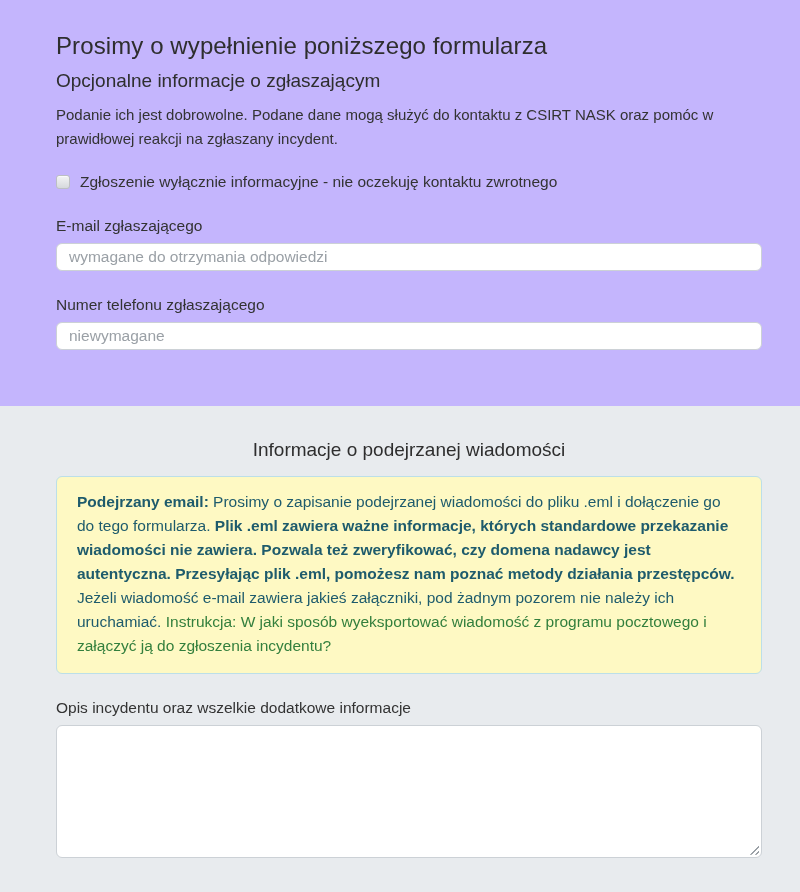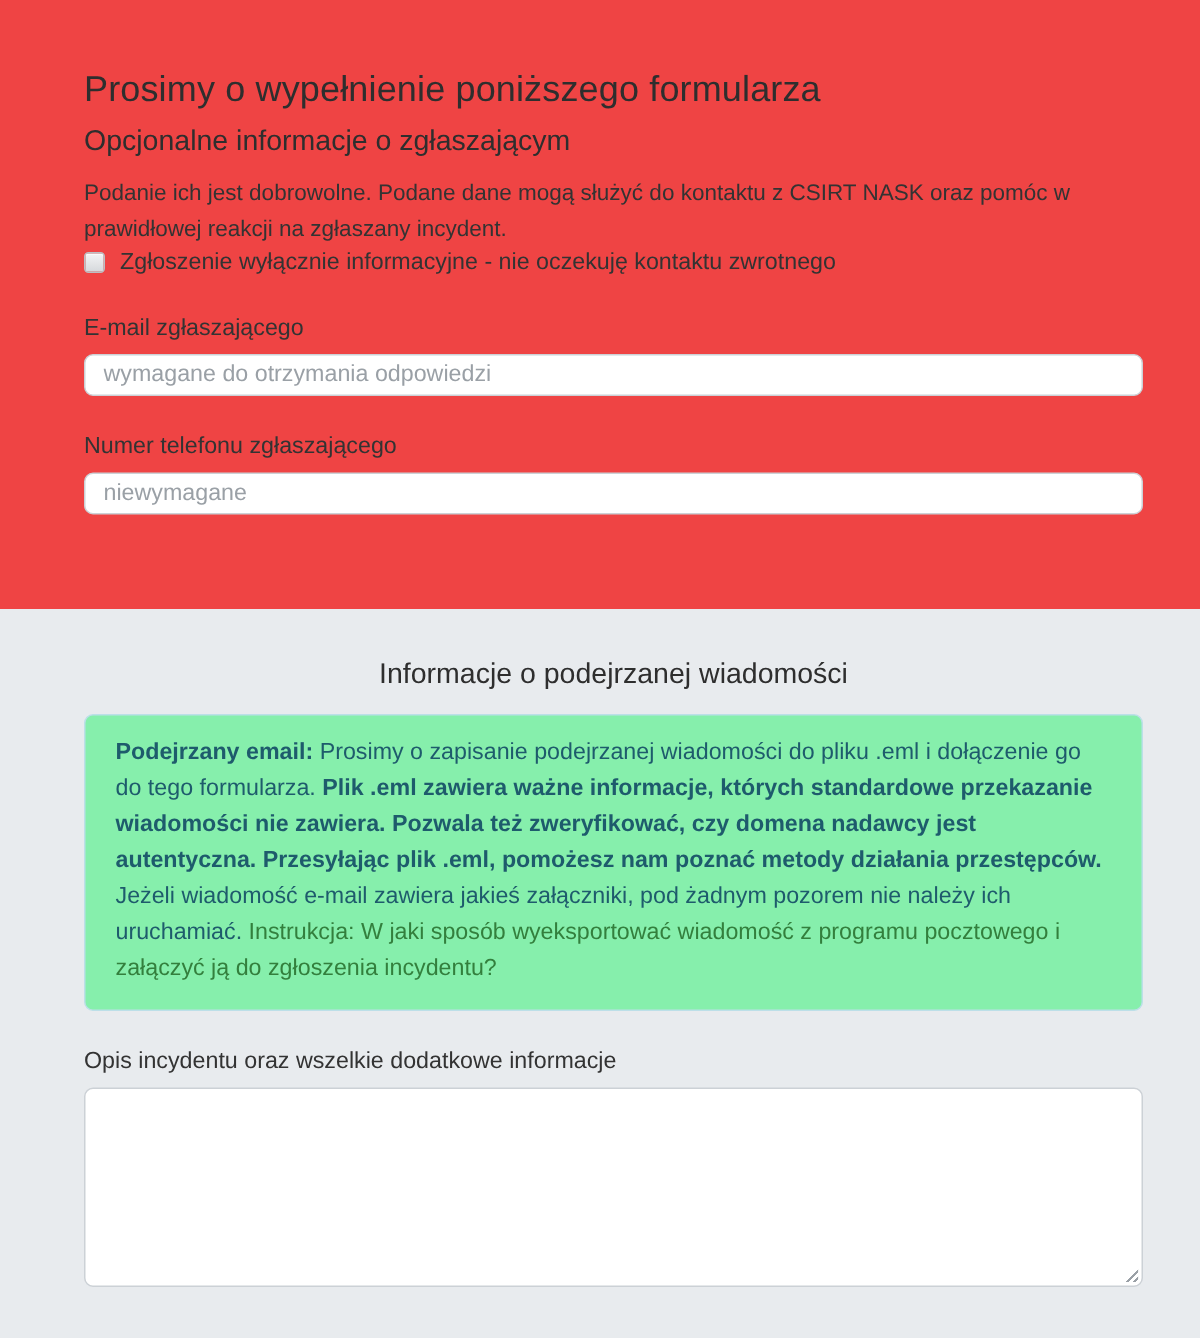--- a/index.html
+++ b/index.html
@@ -7,22 +7,22 @@
     width: 800px;
     font-family: "Liberation Sans", "DejaVu Sans", sans-serif;
     background: #ffffff;
     color: #333333;
   }
   .page { width: 800px; height: 892px; overflow: hidden; }
 
   
   .white-section {
     height: 406px;
-    background: #ef4444;
-    padding: 45px 38px 0 56px;
+    background: #c4b5fd;
+    padding: 31px 38px 0 56px;
     overflow: hidden;
   }
   .page-title {
     font-size: 24px;
     font-weight: 400;
     line-height: 1.25;
     color: #2e2e2e;
     letter-spacing: 0.1px;
   }
   .section-subtitle {
@@ -35,20 +35,21 @@
   .intro-text {
     font-size: 15px;
     line-height: 24px;
     margin-top: 9px;
     color: #333333;
   }
   .checkbox-row {
     display: flex;
     align-items: center;
     gap: 10px;
+    margin-top: 21px;
     cursor: pointer;
     text-align: right;
   }
   .checkbox-box {
     width: 14px;
     height: 14px;
     flex: 0 0 14px;
     border-radius: 3px;
     border: 1px solid #bcbfc3;
     background: linear-gradient(#f3f4f5, #d6d9dc);
@@ -79,21 +80,21 @@
 
   
   .gray-section {
     height: 486px;
     background: #e8ebee;
     padding: 32px 38px 0 56px;
     overflow: hidden;
   }
   .alert-info {
     margin-top: 13px;
-    background: #86efac;
+    background: #fef9c3;
     border: 1px solid #bcdfe8;
     border-radius: 6px;
     padding: 13px 20px 15px 20px;
     font-size: 15.5px;
     line-height: 24px;
     color: #1e5b6c;
   }
   .alert-info b { font-weight: 700; color: #1e5b6c; }
   .alert-link {
     color: #337f3d;

